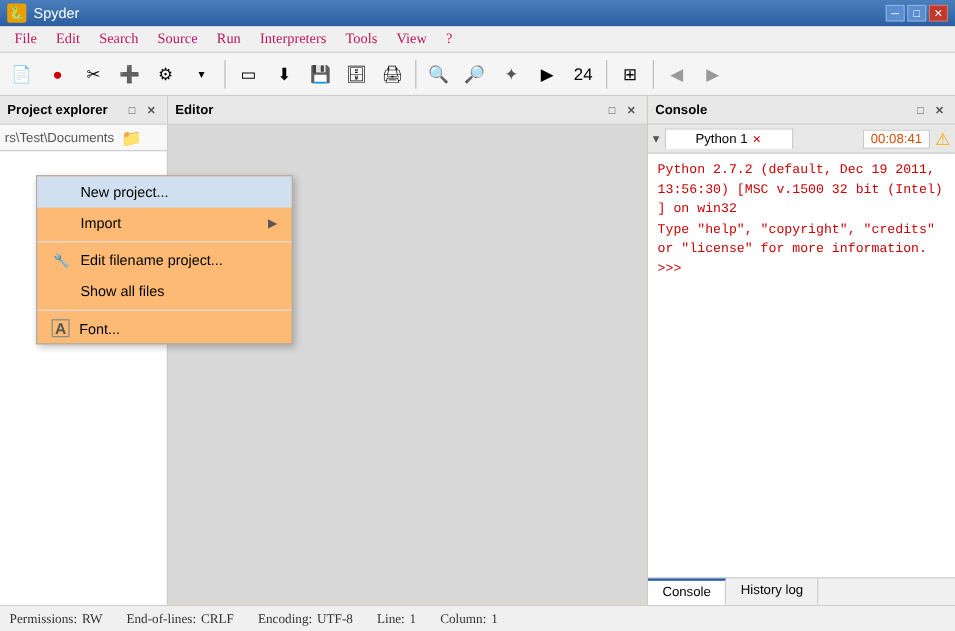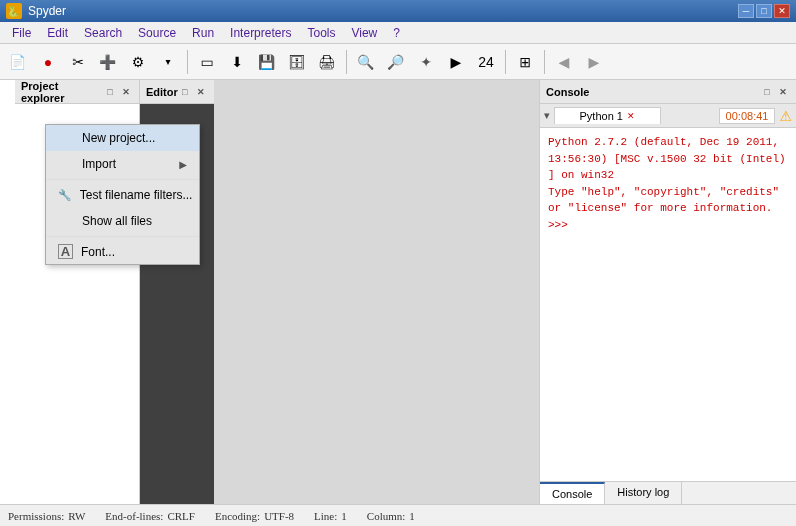--- a/index.html
+++ b/index.html
@@ -58,21 +58,22 @@
       height: 22px;
       display: flex;
       align-items: center;
       padding: 0 4px;
       border-bottom: 1px solid #ccc;
       font-size: 12px;
     }
     .menu-item {
       padding: 2px 8px;
       cursor: pointer;
-      color: #4c1d95;
+      color: #be185d;
+      font-family: Liberation Serif, serif;
     }
 
     
     .toolbar {
       background: #f5f5f5;
       height: 36px;
       display: flex;
       align-items: center;
       padding: 2px 4px;
       border-bottom: 1px solid #ccc;
@@ -103,21 +104,20 @@
     }
 
     
     .left-panel {
       width: 140px;
       min-width: 140px;
       border-right: 1px solid #ccc;
       display: flex;
       flex-direction: column;
       background: white;
-      padding-left: 15px;
     }
     .panel-header {
       background: #e8e8e8;
       padding: 3px 6px;
       font-size: 11px;
       font-weight: bold;
       border-bottom: 1px solid #ccc;
       display: flex;
       align-items: center;
       justify-content: space-between;
@@ -150,22 +150,22 @@
     .panel-content {
       flex: 1;
       position: relative;
     }
 
     
     .context-menu {
       position: absolute;
       top: 20px;
       left: 30px;
-      width: 155px;
-      background: #e5e5e5;
+      width: 214px;
+      background: #fdba74;
       border: 1px solid #aaa;
       box-shadow: 2px 2px 6px rgba(0,0,0,0.25);
       z-index: 100;
       font-size: 12px;
     }
     .ctx-item {
       padding: 5px 12px;
       cursor: pointer;
       display: flex;
       align-items: center;
@@ -190,22 +190,22 @@
       margin-left: auto;
       font-size: 10px;
       color: #555;
     }
 
     
     .middle-panel {
       flex: 1;
       border-right: 1px solid #ccc;
       display: flex;
-      flex-direction: row;
-      background: #404040;
+      flex-direction: column;
+      background: #fde047;
     }
 
     
     .right-panel {
       width: 256px;
       min-width: 256px;
       display: flex;
       flex-direction: column;
       background: white;
     }
@@ -374,36 +374,40 @@
 <div class="main-area">
 
   <div class="left-panel">
     <div class="panel-header">
       <span>Project explorer</span>
       <div class="panel-header-controls">
         <div class="panel-ctrl-btn">□</div>
         <div class="panel-ctrl-btn">✕</div>
       </div>
     </div>
+    <div class="path-bar">
+      <span>rs\Test\Documents</span>
+      <span style="margin-left:4px; cursor:pointer; font-size:14px;">📁</span>
+    </div>
     <div class="panel-content">
 
       <div class="context-menu">
         <div class="ctx-item highlighted">
           <span class="ctx-item-icon"></span>
           <span>New project...</span>
         </div>
         <div class="ctx-item">
           <span class="ctx-item-icon"></span>
           <span>Import</span>
           <span class="ctx-arrow">▶</span>
         </div>
         <div class="ctx-separator"></div>
         <div class="ctx-item">
           <span class="ctx-item-icon">🔧</span>
-          <span>Test filename filters...</span>
+          <span>Edit filename project...</span>
         </div>
         <div class="ctx-item">
           <span class="ctx-item-icon"></span>
           <span>Show all files</span>
         </div>
         <div class="ctx-separator"></div>
         <div class="ctx-item">
           <span class="ctx-item-icon" style="font-size:13px; font-weight:bold; color:#555; border:1px solid #888; width:15px; height:15px; display:inline-flex; align-items:center; justify-content:center;">A</span>
           <span>Font...</span>
         </div>

